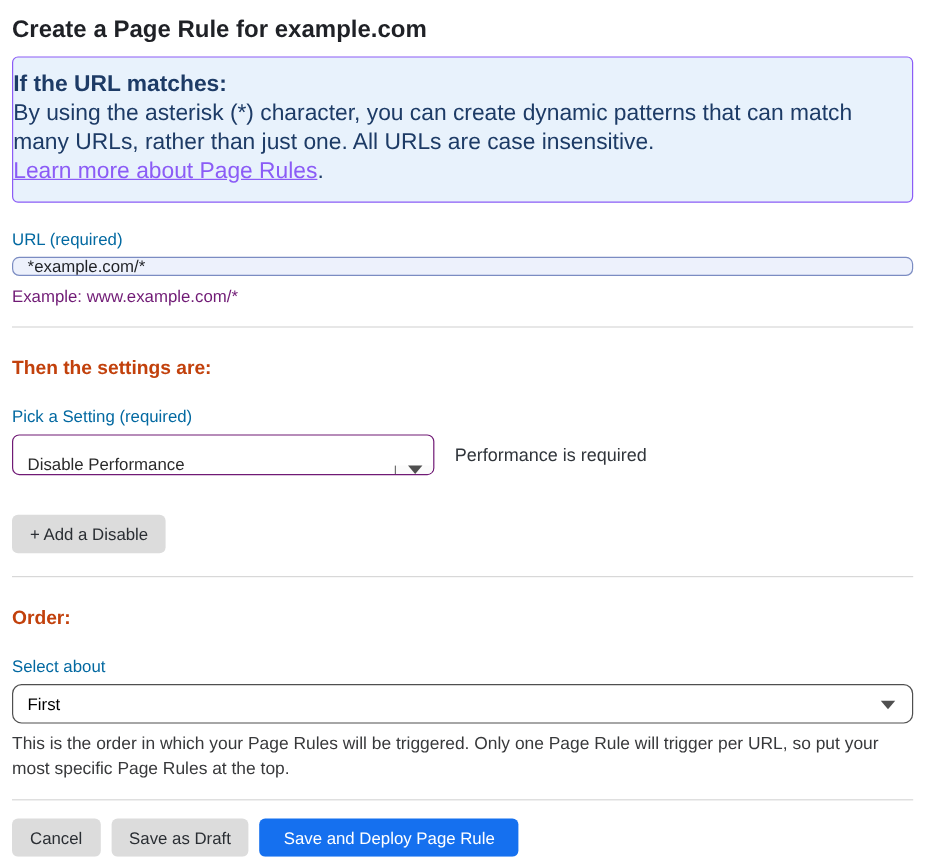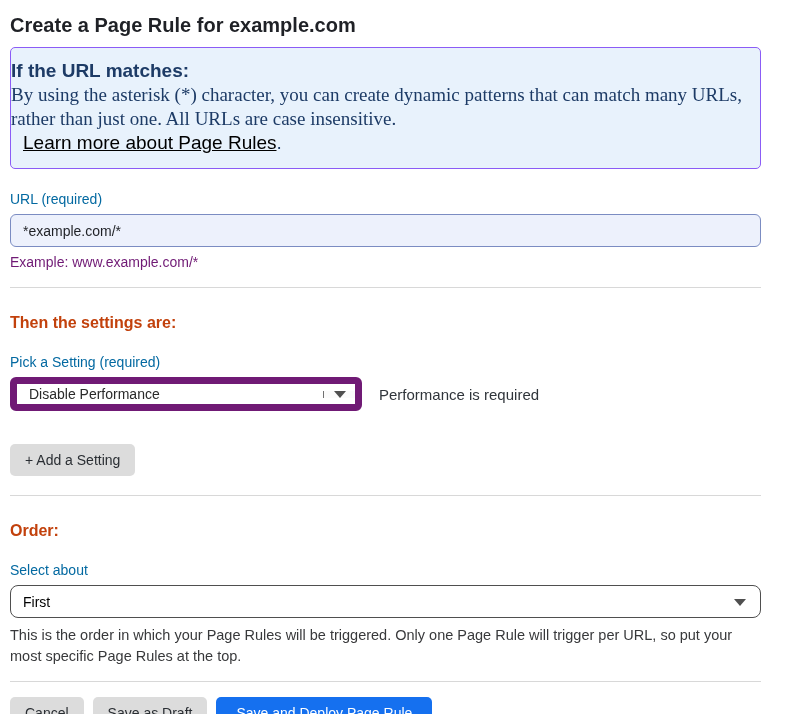--- a/index.html
+++ b/index.html
@@ -25,37 +25,36 @@
   .info-box {
     background: #e8f2fc;
     border: 1px solid #8b5cf6;
     border-radius: 5px;
     padding: 11px 0 13px;
     font-size: 19px;
     line-height: 24px;
     color: #1d3b66;
   }
   .info-heading { font-weight: 700; }
-  .info-body { margin: 0; font-family: Liberation Serif, serif; }
+  .info-body { margin: 0; }
   .info-link {
-    color: #000000;
+    color: #8b5cf6;
     text-decoration: underline;
     cursor: pointer;
-    margin-left: 12px;
   }
 
   .field-label {
     font-size: 14px;
     color: #0369a1;
     margin: 22px 0 7px;
   }
 
   .url-input {
     width: 100%;
-    height: 33px;
+    height: 16px;
     background: #edf1fc;
     border: 1px solid #7b8cc2;
     border-radius: 6px;
     padding: 4px 12px;
     font-family: "Liberation Sans", sans-serif;
     font-size: 14px;
     color: #1f2126;
     outline: none;
   }
 
@@ -82,24 +81,24 @@
     color: #c2410c;
   }
 
   .picker-row {
     display: flex;
     align-items: center;
     margin-top: 7px;
   }
   .select-control {
     display: flex;
-    align-items: center;
+    align-items: flex-end;
     width: 352px;
     height: 34px;
-    border: 7px solid #701a75;
+    border: 1px solid #701a75;
     border-radius: 6px;
     background: #ffffff;
     overflow: hidden;
     cursor: pointer;
   }
   .select-value {
     flex: 1;
     display: flex;
     align-items: center;
     padding: 0 12px;
@@ -212,21 +211,21 @@
   <div class="picker-row">
     <div class="select-control">
       <span class="select-value">Disable Performance</span>
       <span class="select-caret-seg">
         <span class="caret"></span>
       </span>
     </div>
     <span class="status-text">Performance is required</span>
   </div>
 
-  <button class="add-setting-btn">+ Add a Setting</button>
+  <button class="add-setting-btn">+ Add a Disable</button>
 
   <hr class="divider divider-2">
 
   <h2 class="section-heading">Order:</h2>
 
   <div class="field-label">Select about</div>
   <div class="order-select">
     <span>First</span>
     <span class="caret"></span>
   </div>

